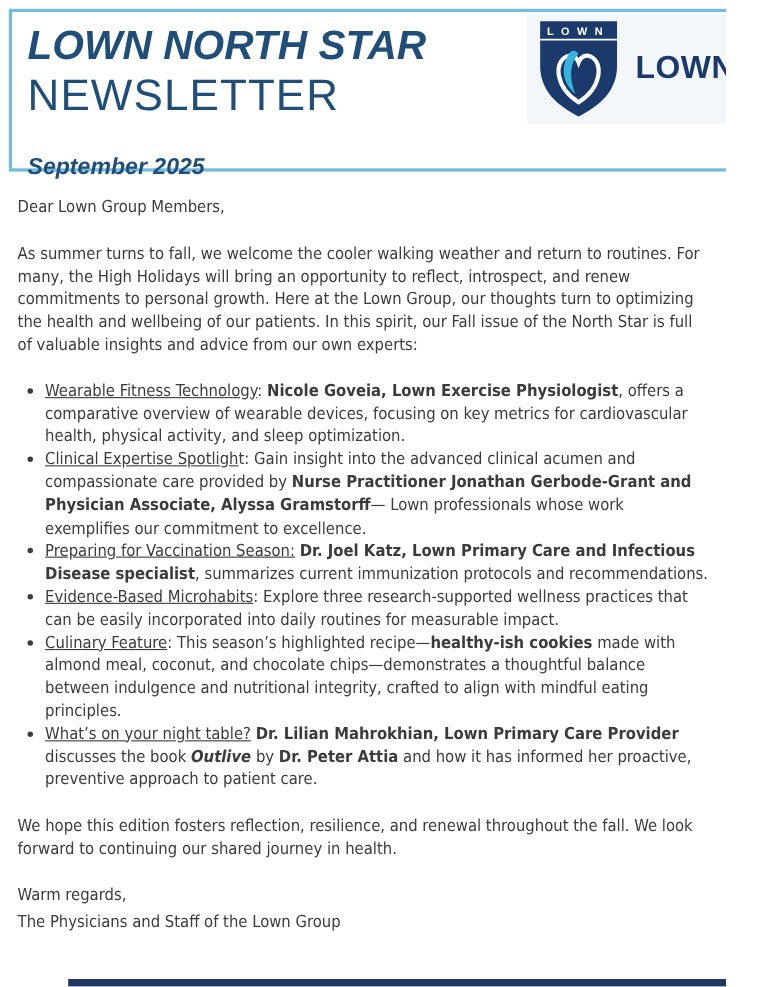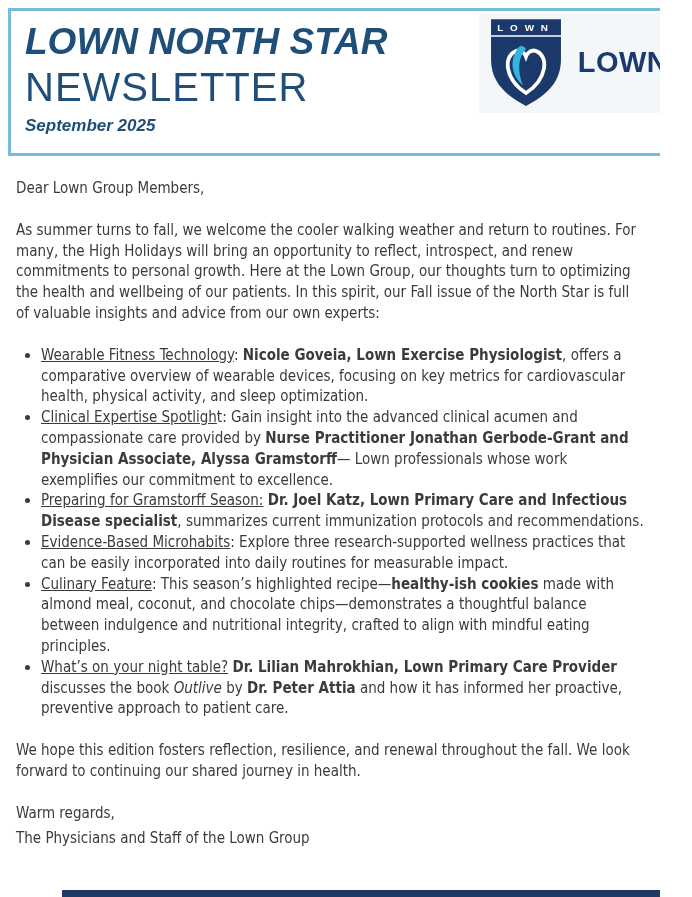--- a/index.html
+++ b/index.html
@@ -17,22 +17,22 @@
   .masthead-inner { position:relative; width:100%; height:100%; padding:8px 0 0 14px; }
   .nl-title {
     color:#1f4e79; font-size:37px; font-weight:bold; font-style:italic;
     letter-spacing:0px; line-height:1.25; white-space:nowrap;
   }
   .nl-subtitle {
     color:#1f4e79; font-size:40px; font-weight:400; font-style:normal;
     letter-spacing:1px; line-height:1.12; white-space:nowrap;
   }
   .nl-date {
-    color:#1f4e79; font-size:17px; font-style:italic; font-weight:600;
-    margin-top:6px;
+    color:#1f4e79; font-size:21px; font-style:italic; font-weight:600;
+    margin-top:30px;
   }
   .logo-panel {
     position:absolute; right:4px; top:2px; width:198px; height:100px;
     background:#f3f7fa; display:flex; align-items:center; justify-content:center;
     gap:14px; padding:4px 2px;
   }
   .logo-shield { flex:0 0 auto; }
   .logo-wordmark {
     color:#1b3a6b; font-size:29px; font-weight:700; line-height:0.95;
     letter-spacing:0.5px; font-family:"Liberation Sans", sans-serif;
@@ -44,21 +44,21 @@
     color:#3b3b3b; font-size:15px; line-height:20.8px;
     font-family:"DejaVu Sans","Liberation Sans",sans-serif;
     font-stretch:semi-condensed;
   }
   .letter p { margin:0 0 21px 0; }
   .letter p.tight { margin:0 0 4px 0; }
   ul.highlights { margin:0 0 21px 0; padding-left:25px; list-style:disc outside; }
   ul.highlights li { margin:0; padding-left:0; }
   .run.u  { text-decoration:underline; }
   .run.b  { font-weight:bold; }
-  .run.bi { font-weight:normal; font-style:italic;margin-top:44px; }
+  .run.bi { font-weight:bold; font-style:italic;margin-top:44px; }
 
   
   .footer-bar {
     position:absolute; left:62px; right:0; bottom:0; height:7px; background:#1f3864;
   }
 </style>
 </head>
 <body>
 
 <div class="page">
@@ -83,21 +83,21 @@
       </div>
     </div>
   </div>
 
   <div class="letter">
     <p>Dear Lown Group Members,</p>
     <p>As summer turns to fall, we welcome the cooler walking weather and return to routines. For many, the High Holidays will bring an opportunity to reflect, introspect, and renew commitments to personal growth. Here at the Lown Group, our thoughts turn to optimizing the health and wellbeing of our patients. In this spirit, our Fall issue of the North Star is full of valuable insights and advice from our own experts:</p>
     <ul class="highlights">
         <li><span class="run u">Wearable Fitness Technology</span><span class="run ">: </span><span class="run b">Nicole Goveia, Lown Exercise Physiologist</span><span class="run ">, offers a comparative overview of wearable devices, focusing on key metrics for cardiovascular health, physical activity, and sleep optimization.</span></li>
         <li><span class="run u">Clinical Expertise Spotligh</span><span class="run ">t: Gain insight into the advanced clinical acumen and compassionate care provided by </span><span class="run b">Nurse Practitioner Jonathan Gerbode-Grant and Physician Associate, Alyssa Gramstorff</span><span class="run ">— Lown professionals whose work exemplifies our commitment to excellence.</span></li>
-        <li><span class="run u">Preparing for Gramstorff Season:</span><span class="run "> </span><span class="run b">Dr. Joel Katz, Lown Primary Care and Infectious Disease specialist</span><span class="run ">, summarizes current immunization protocols and recommendations.</span></li>
+        <li><span class="run u">Preparing for Vaccination Season:</span><span class="run "> </span><span class="run b">Dr. Joel Katz, Lown Primary Care and Infectious Disease specialist</span><span class="run ">, summarizes current immunization protocols and recommendations.</span></li>
         <li><span class="run u">Evidence-Based Microhabits</span><span class="run ">: Explore three research-supported wellness practices that can be easily incorporated into daily routines for measurable impact.</span></li>
         <li><span class="run u">Culinary Feature</span><span class="run ">: This season’s highlighted recipe—</span><span class="run b">healthy-ish cookies</span><span class="run "> made with almond meal, coconut, and chocolate chips—demonstrates a thoughtful balance between indulgence and nutritional integrity, crafted to align with mindful eating principles.</span></li>
         <li><span class="run u">What’s on your night table?</span><span class="run "> </span><span class="run b">Dr. Lilian Mahrokhian, Lown Primary Care Provider</span><span class="run "> discusses the book </span><span class="run bi">Outlive</span><span class="run "> by </span><span class="run b">Dr. Peter Attia</span><span class="run "> and how it has informed her proactive, preventive approach to patient care.</span></li>
       </ul>
     <p>We hope this edition fosters reflection, resilience, and renewal throughout the fall. We look forward to continuing our shared journey in health.</p>
     <p class="tight">Warm regards,</p>
     <p>The Physicians and Staff of the Lown Group</p>
   </div>
 
   <div class="footer-bar"></div>

